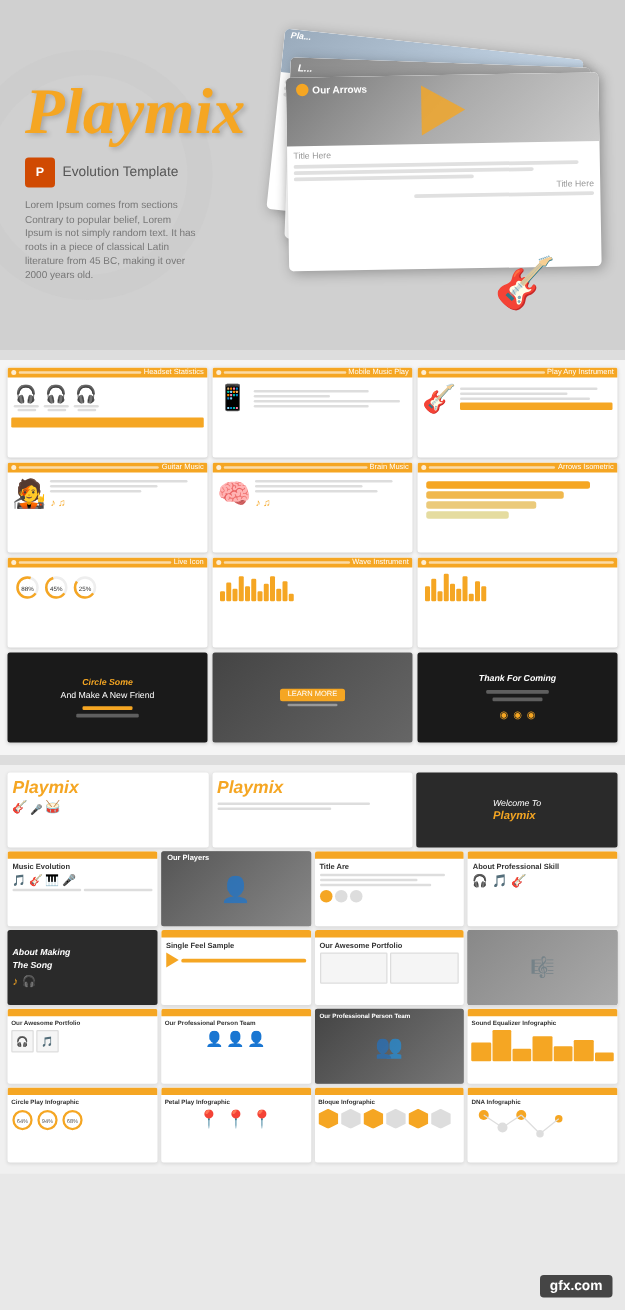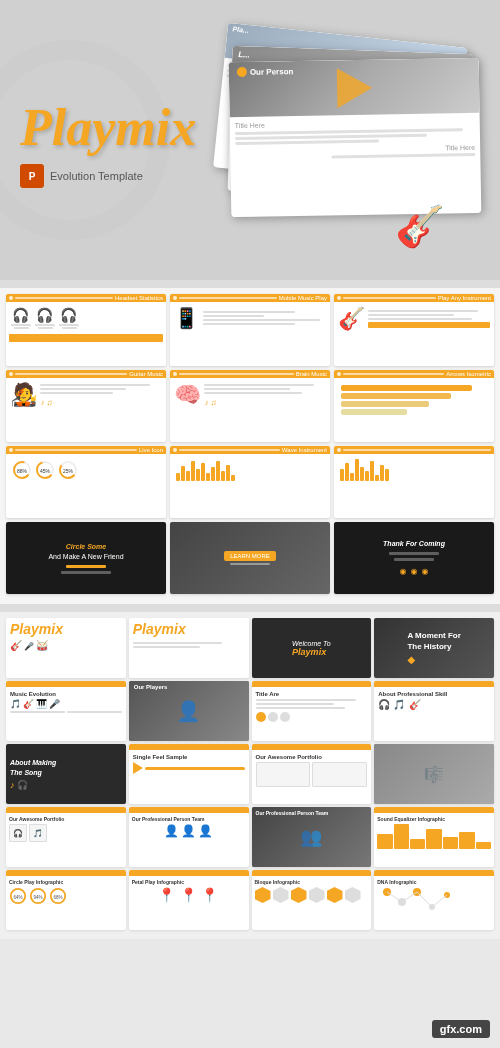--- a/index.html
+++ b/index.html
@@ -369,20 +369,21 @@
   <div class="hero-text-area">
     <div class="playmix-title">Playmix</div>
 
     <div class="powerpoint-badge">
       <div class="ppt-icon">
         <span>P</span>
       </div>
       <span class="ppt-label">Evolution Template</span>
     </div>
 
+    <div class="lorem-text">Lorem Ipsum comes from sections Contrary to popular belief, Lorem Ipsum is not simply random text. It has roots in a piece of classical Latin literature from 45 BC, making it over 2000 years old.</div>
   </div>
 
   <div class="slides-stack">
 
     <div class="slide-card slide-card-back">
       <div class="slide-header-bar" style="background: linear-gradient(135deg, #9ab 0%, #cde 100%);">
         <div style="font-size:7px; color:white; padding:2px 5px; font-style:italic; font-weight:bold;">Pla...</div>
       </div>
       <div style="padding: 4px;">
         <div class="content-line long"></div>
@@ -398,21 +399,21 @@
       <div style="padding: 4px;">
         <div class="content-line long"></div>
         <div class="content-line medium"></div>
       </div>
     </div>
 
     <div class="slide-card slide-card-front">
       <div class="slide-header-bar" style="background: linear-gradient(135deg, #777 0%, #aaa 50%, #ccc 100%); height: 55px; display:flex; align-items:center; justify-content:center;">
         <div style="font-size:8px; color:white; font-weight:bold; position:absolute; top:5px; left:8px; display:flex; align-items:center; gap:3px;">
           <div style="width:10px;height:10px;background:#f5a623;border-radius:50%;"></div>
-          <span>Our Person</span>
+          <span>Our Arrows</span>
         </div>
         <div style="width:0;height:0;border-top:20px solid transparent;border-bottom:20px solid transparent;border-left:35px solid rgba(245,166,35,0.8);"></div>
       </div>
       <div style="padding: 5px;">
         <div style="font-size:7px; color:#999; margin-bottom:3px;">Title Here</div>
         <div class="content-line long"></div>
         <div class="content-line medium"></div>
         <div class="content-line short"></div>
         <div style="display:flex; justify-content:flex-end; margin-top:3px;">
           <div style="font-size:7px; color:#999;">Title Here</div>
@@ -707,30 +708,20 @@
       <div class="btm-content">
         <div style="height:100%;display:flex;align-items:center;justify-content:center;">
           <div>
             <div style="font-size:7px;color:white;font-style:italic;">Welcome To</div>
             <div style="font-size:9px;color:#f5a623;font-style:italic;font-weight:bold;">Playmix</div>
           </div>
         </div>
       </div>
     </div>
 
-    <div class="btm-thumb" style="background:linear-gradient(135deg,#333 0%,#555 100%);">
-      <div class="btm-content">
-        <div style="height:100%;display:flex;align-items:center;justify-content:center;">
-          <div>
-            <div style="font-size:8px;color:white;font-weight:bold;line-height:1.3;">A Moment For<br>The History</div>
-            <div style="font-size:10px;color:#f5a623;margin-top:2px;">◆</div>
-          </div>
-        </div>
-      </div>
-    </div>
   </div>
 
   <div class="bottom-thumbs-row">
 
     <div class="btm-thumb">
       <div style="background:#f5a623;height:6px;"></div>
       <div class="btm-content" style="height:calc(100% - 6px);">
         <div style="font-size:6px;font-weight:bold;color:#333;margin-bottom:2px;">Music Evolution</div>
         <div style="display:flex;gap:2px;">
           <span style="font-size:9px;color:#f5a623;">🎵</span>

